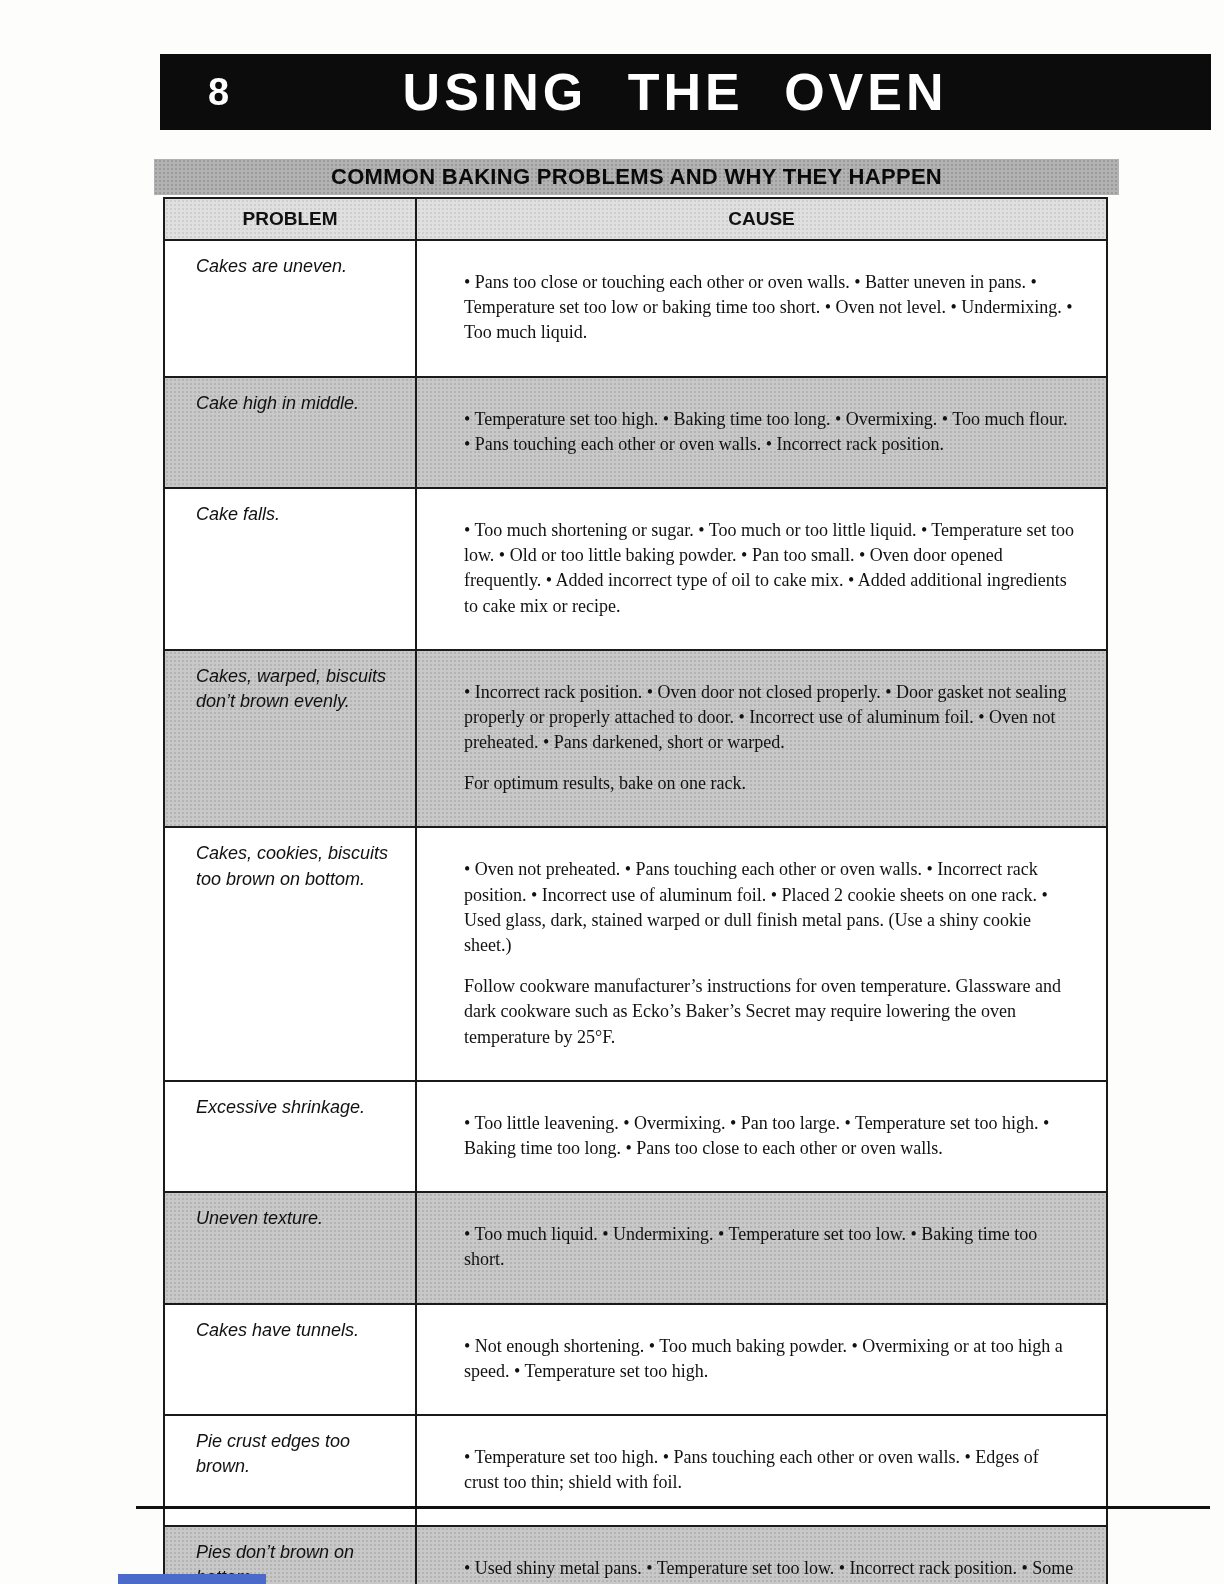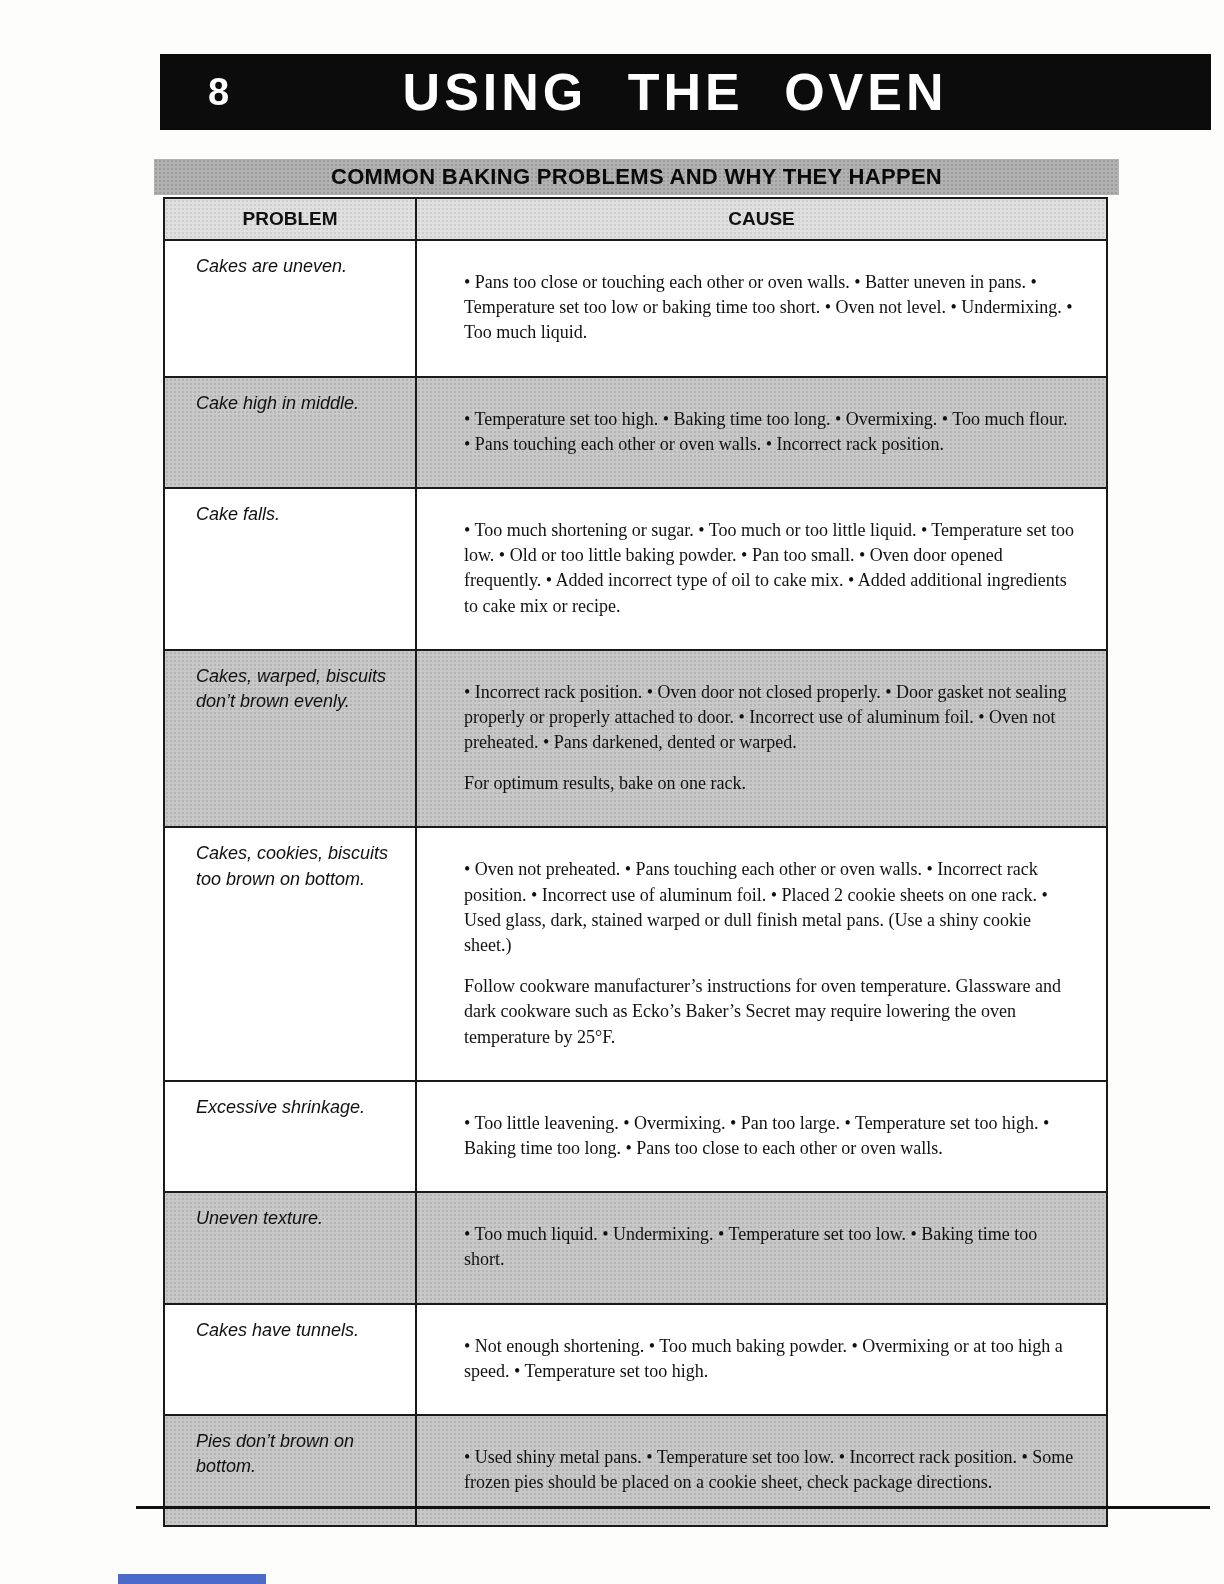--- a/index.html
+++ b/index.html
@@ -121,21 +121,21 @@
     <td class="cause">
           <p>• Too much shortening or sugar. • Too much or too little liquid. • Temperature set too low. • Old or too little baking powder. • Pan too small. • Oven door opened frequently. • Added incorrect type of oil to cake mix. • Added additional ingredients to cake mix or recipe.</p>
         </td>
   </tr>
 
   <tr class="shaded">
     <td class="problem">
       <span>Cakes, warped, biscuits don’t brown evenly.</span>
     </td>
     <td class="cause">
-          <p>• Incorrect rack position. • Oven door not closed properly. • Door gasket not sealing properly or properly attached to door. • Incorrect use of aluminum foil. • Oven not preheated. • Pans darkened, dented or warped.</p>
+          <p>• Incorrect rack position. • Oven door not closed properly. • Door gasket not sealing properly or properly attached to door. • Incorrect use of aluminum foil. • Oven not preheated. • Pans darkened, short or warped.</p>
           <p>For optimum results, bake on one rack.</p>
         </td>
   </tr>
 
   <tr>
     <td class="problem">
       <span>Cakes, cookies, biscuits too brown on bottom.</span>
     </td>
     <td class="cause">
           <p>• Oven not preheated. • Pans touching each other or oven walls. • Incorrect rack position. • Incorrect use of aluminum foil. • Placed 2 cookie sheets on one rack. • Used glass, dark, stained warped or dull finish metal pans. (Use a shiny cookie sheet.)</p>
@@ -165,20 +165,28 @@
   <tr>
     <td class="problem">
       <span>Cakes have tunnels.</span>
     </td>
     <td class="cause">
           <p>• Not enough shortening. • Too much baking powder. • Overmixing or at too high a speed. • Temperature set too high.</p>
         </td>
   </tr>
 
 
+  <tr>
+    <td class="problem">
+      <span>Pie crust edges too brown.</span>
+    </td>
+    <td class="cause">
+          <p>• Temperature set too high. • Pans touching each other or oven walls. • Edges of crust too thin; shield with foil.</p>
+        </td>
+  </tr>
 
   <tr class="shaded">
     <td class="problem">
       <span>Pies don’t brown on bottom.</span>
     </td>
     <td class="cause">
           <p>• Used shiny metal pans. • Temperature set too low. • Incorrect rack position. • Some frozen pies should be placed on a cookie sheet, check package directions.</p>
         </td>
   </tr>
 

